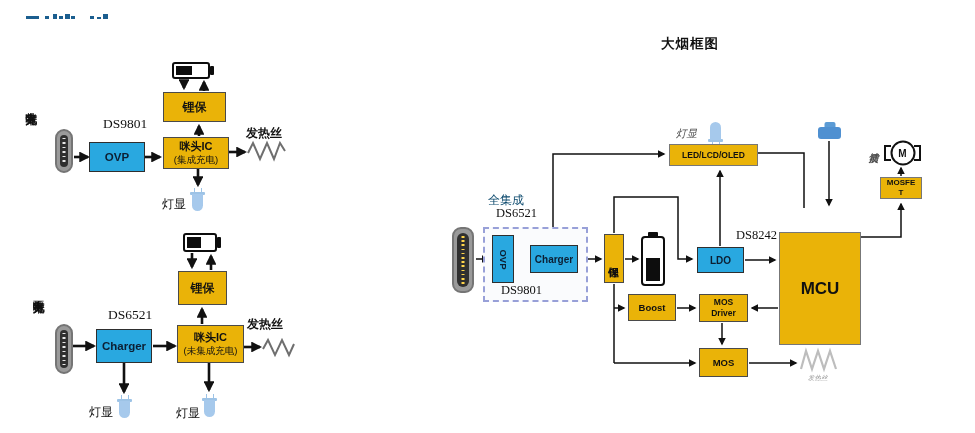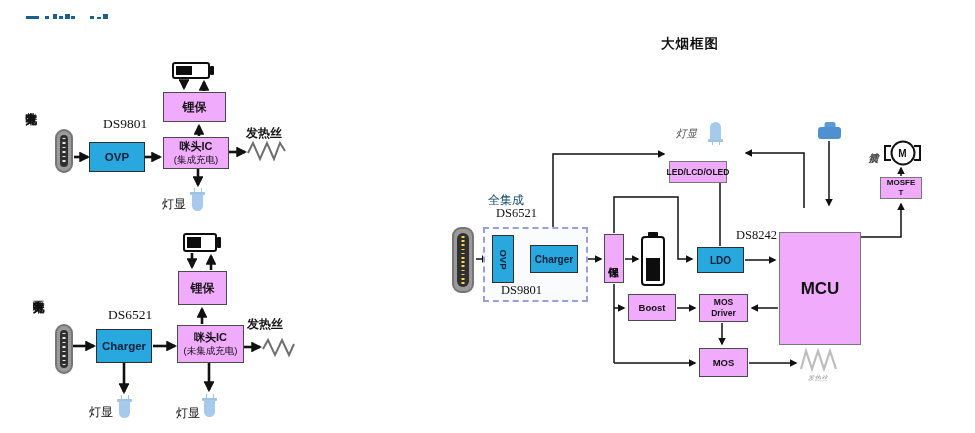--- a/index.html
+++ b/index.html
@@ -2,21 +2,21 @@
 <html><head>
 <meta charset="utf-8">
 <style>
   html,body{margin:0;padding:0;background:#fff;}
   .screen{position:relative;width:975px;height:433px;background:#ffffff;overflow:hidden;
           font-family:"Liberation Sans",sans-serif;color:#111;}
   .overlay{position:absolute;left:0;top:0;z-index:1;}
   .lbl{position:absolute;z-index:3;white-space:nowrap;}
   .serif{font-family:"Liberation Serif",serif;margin-left:8px;}
   .box{position:absolute;z-index:2;display:flex;flex-direction:column;align-items:center;justify-content:center;
-       text-align:center;box-sizing:border-box;background:#f0abfc;border:1.4px solid #4a4a4a;color:#111;}
+       text-align:center;box-sizing:border-box;background:#eab308;border:1.4px solid #4a4a4a;color:#111;}
   .box.blue{background:#29a8e0;border-color:#2e2e2e;font-weight:bold;color:#0c1f33;}
   .box.grayborder{border-color:#777;}
   .vtext{writing-mode:vertical-rl;text-orientation:upright;}
   .dashed{position:absolute;z-index:1;box-sizing:border-box;border:2px dashed #98a0d8;background:#fafbfd;}
   
   .clip-head i{position:absolute;background:#1b5e8f;display:block;}
   .clip-head i:nth-of-type(1){left:26px;top:16px;width:13px;height:3px;}
   .clip-head i:nth-of-type(2){left:45px;top:16px;width:4px;height:3px;}
   .clip-head i:nth-of-type(3){left:53px;top:14px;width:4px;height:5px;}
   .clip-head i:nth-of-type(4){left:59px;top:16px;width:4px;height:3px;}
@@ -238,21 +238,21 @@
     <div class="batv-body"></div>
     <div class="batv-fill"></div>
   </div>
 
   <div class="lbl" style="left:676px;top:127px;font-size:10.5px;font-style:italic;color:#4d4d4d;">灯显</div>
   <div class="led up" style="left:708px;top:122px;">
     <div class="led-legs"></div>
     <div class="led-collar"></div>
     <div class="led-dome"></div>
   </div>
-  <div class="box grayborder" style="left:669px;top:144px;width:58px;height:22px;font-weight:bold;font-size:8.5px;margin-top:17px;">LED/LCD/OLED</div>
+  <div class="box grayborder" style="left:669px;top:144px;width:89px;height:22px;font-weight:bold;font-size:8.5px;">LED/LCD/OLED</div>
 
   <div class="lbl serif" style="left:728px;top:228px;font-size:12.5px;">DS8242</div>
   <div class="box blue" style="left:697px;top:247px;width:47px;height:26px;font-size:10px;">LDO</div>
 
   <div class="box grayborder" style="left:779px;top:209px;width:82px;height:113px;font-weight:bold;font-size:17px;margin-top:23px;">MCU</div>
 
   <div class="btnic" style="left:818px;top:122px;width:23px;height:17px;">
     <div class="btnic-tab"></div>
     <div class="btnic-base"></div>
   </div>

